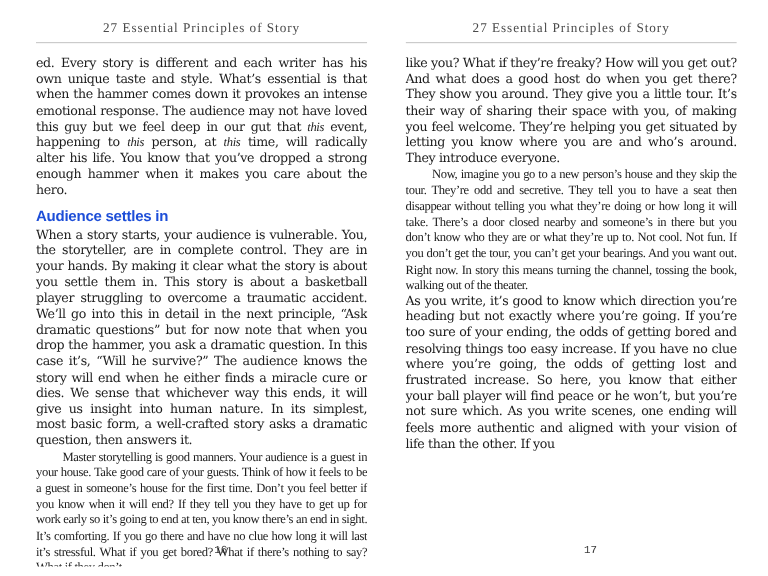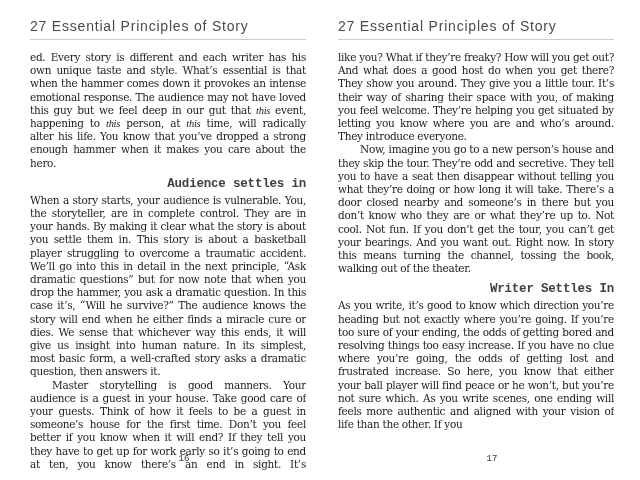--- a/index.html
+++ b/index.html
@@ -18,22 +18,23 @@
   .page {
     position: absolute;
     top: 10px;
     width: 276px;
     height: 462px;
     overflow: hidden;
   }
   .page-left  { left: 30px; }
   .page-right { left: 338px; }
   .running-header {
-    font-family: Liberation Sans, sans-serif;
-    font-size: 14px;
+    text-align: center;
+    font-family: Liberation Serif, serif;
+    font-size: 11px;
     letter-spacing: 0.8px;
     color: #4a4a4a;
     padding-top: 8px;
     white-space: nowrap;
   }
   .header-rule {
     border: none;
     border-top: 1px solid #cbcbcb;
     margin: 5px 0 0 0;
   }
@@ -43,29 +44,30 @@
     line-height: 13.2px;
     letter-spacing: -0.3px;
     color: #1c1c1c;
     text-align: justify;
   }
   .body-text p {
     margin: 0;
   }
   .body-text p.indent {
     text-indent: 22px;
+    font-family: Liberation Serif, serif;
   }
   .section-heading {
-    font-family: Liberation Mono, monospace;
+    font-family: Liberation Sans, sans-serif;
     font-weight: bold;
     font-size: 12.5px;
     line-height: 14px;
-    text-align: right;
+    text-align: left;
     letter-spacing: -0.2px;
-    color: #404040;
+    color: #1d4ed8;
     margin: 7px 0 3px 0;
   }
   .page-number {
     position: absolute;
     bottom: 8px;
     left: 16px;
     width: 100%;
     text-align: center;
     font-family: "Liberation Mono", "DejaVu Sans Mono", monospace;
     font-size: 9px;
@@ -89,19 +91,18 @@
     </div>
     <div class="page-number">16</div>
   </div>
 
   <div class="page page-right">
     <div class="running-header">27 Essential Principles of Story</div>
     <hr class="header-rule">
     <div class="body-text">
       <p>like you? What if they’re freaky? How will you get out? And what does a good host do when you get there? They show you around. They give you a little tour. It’s their way of sharing their space with you, of making you feel welcome. They’re helping you get situated by letting you know where you are and who’s around. They introduce everyone.</p>
       <p class="indent">Now, imagine you go to a new person’s house and they skip the tour. They’re odd and secretive. They tell you to have a seat then disappear without telling you what they’re doing or how long it will take. There’s a door closed nearby and someone’s in there but you don’t know who they are or what they’re up to. Not cool. Not fun. If you don’t get the tour, you can’t get your bearings. And you want out. Right now. In story this means turning the channel, tossing the book, walking out of the theater.</p>
-      <div class="section-heading">Writer Settles In</div>
       <p>As you write, it’s good to know which direction you’re heading but not exactly where you’re going. If you’re too sure of your ending, the odds of getting bored and resolving things too easy increase. If you have no clue where you’re going, the odds of getting lost and frustrated increase. So here, you know that either your ball player will find peace or he won’t, but you’re not sure which. As you write scenes, one ending will feels more authentic and aligned with your vision of life than the other. If you</p>
     </div>
     <div class="page-number">17</div>
   </div>
 
 </div>
 
 </body></html>

